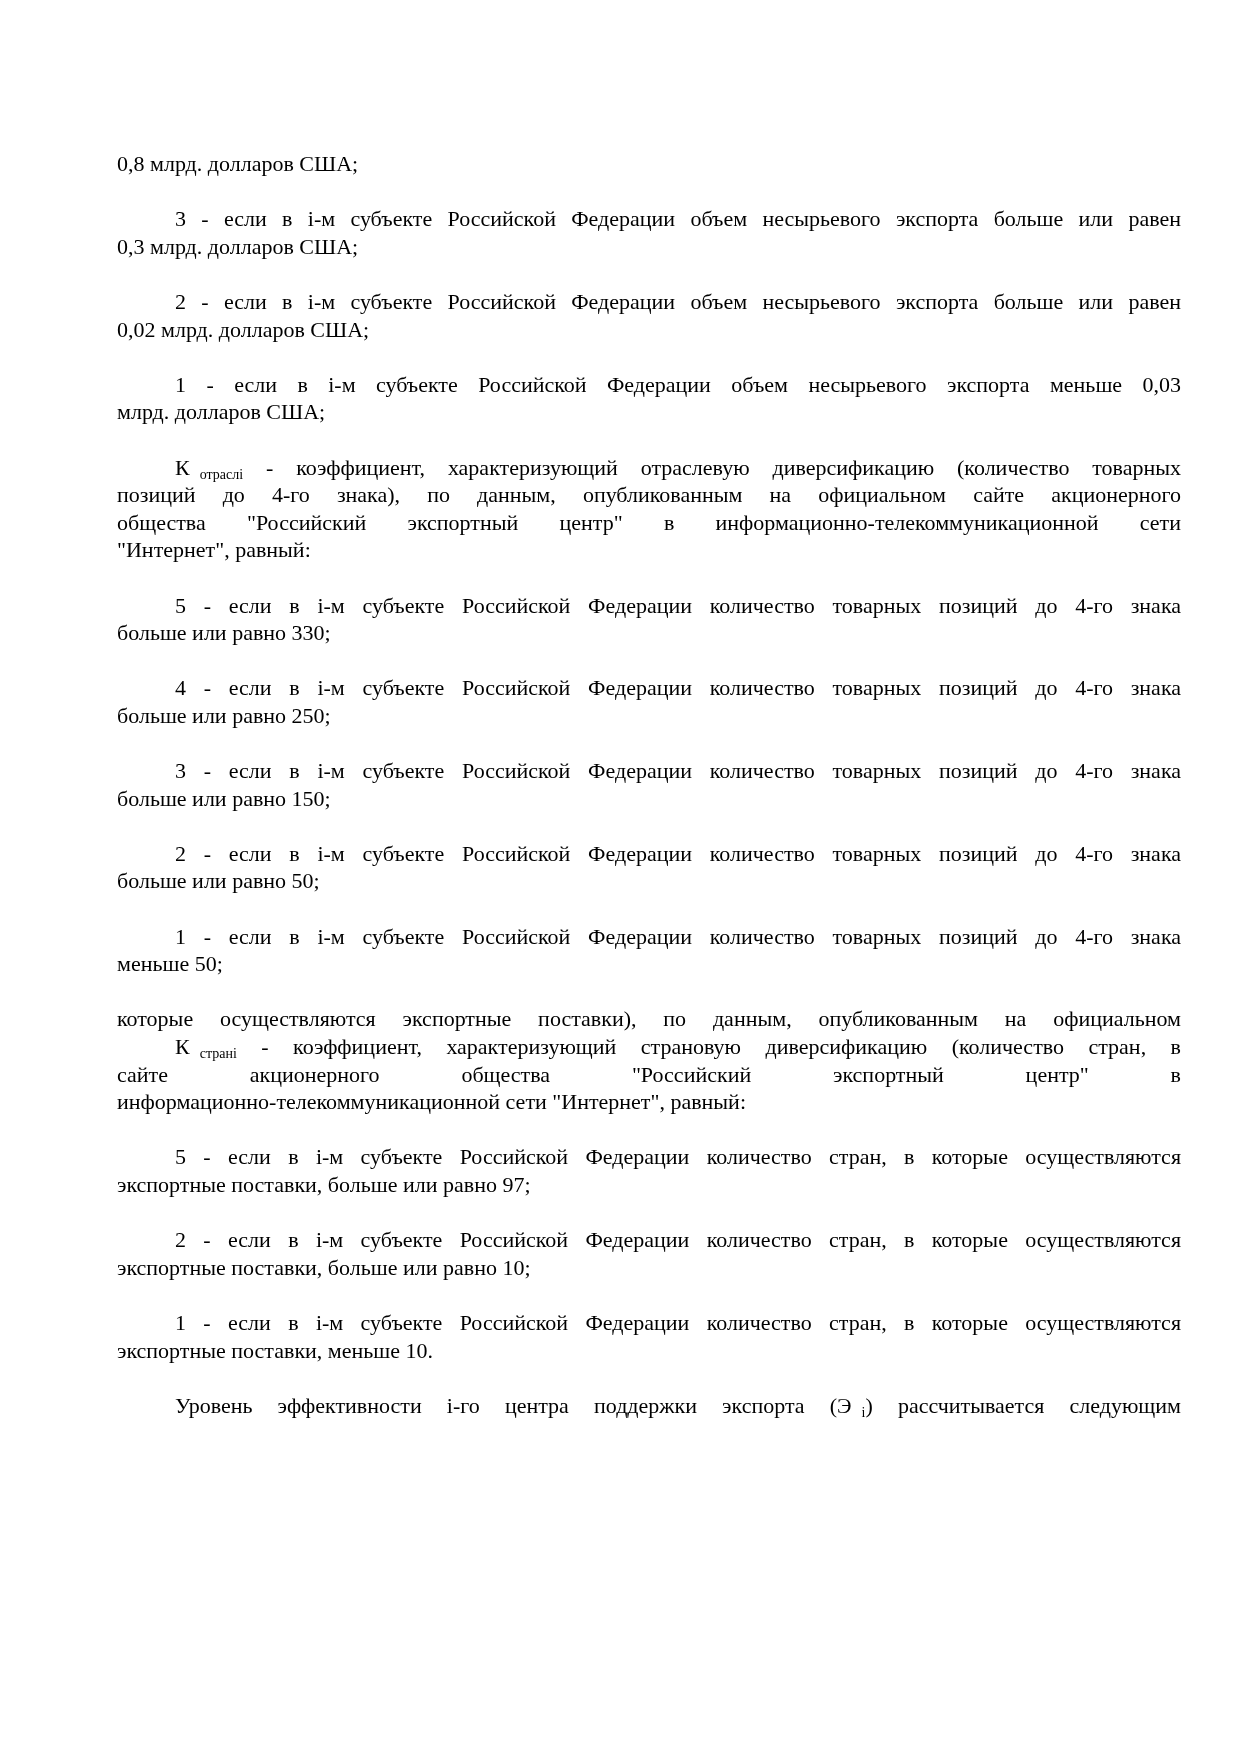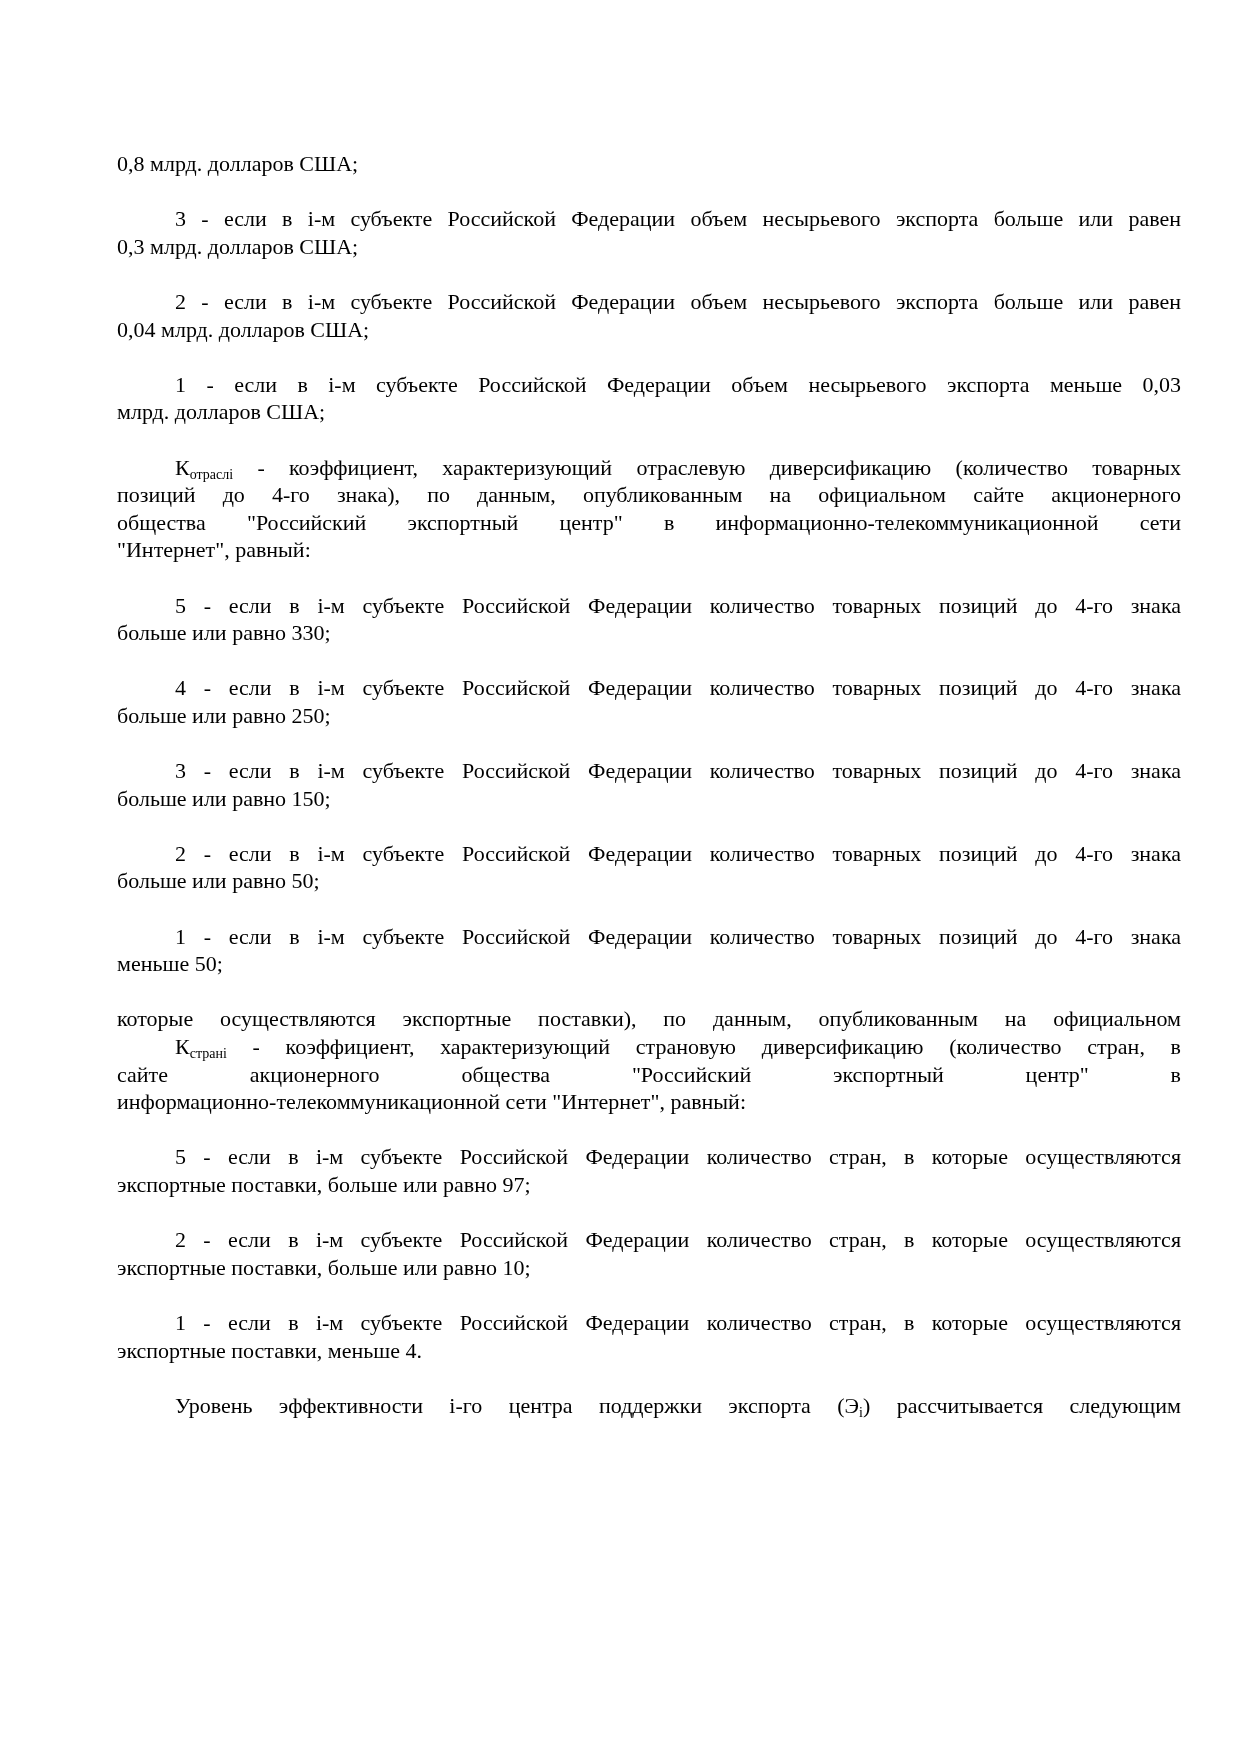--- a/index.html
+++ b/index.html
@@ -37,40 +37,41 @@
     text-align-last: left;
   }
   .ln.ind {
     padding-left: 58px;
   }
   .sub {
     font-size: 14px;
     line-height: 0;
     position: relative;
     top: 4px;
+    margin-left: 10px;
   }
 </style>
 </head>
 <body>
 
 <div class="page">
   <div class="content">
 
     <div class="para">
       <div class="ln last">0,8 млрд. долларов США;</div>
     </div>
 
     <div class="para">
       <div class="ln ind">3 - если в i-м субъекте Российской Федерации объем несырьевого экспорта больше или равен</div>
       <div class="ln last">0,3 млрд. долларов США;</div>
     </div>
 
     <div class="para">
       <div class="ln ind">2 - если в i-м субъекте Российской Федерации объем несырьевого экспорта больше или равен</div>
-      <div class="ln last">0,04 млрд. долларов США;</div>
+      <div class="ln last">0,02 млрд. долларов США;</div>
     </div>
 
     <div class="para">
       <div class="ln ind">1 - если в i-м субъекте Российской Федерации объем несырьевого экспорта меньше 0,03</div>
       <div class="ln last">млрд. долларов США;</div>
     </div>
 
     <div class="para">
       <div class="ln ind"><span>К</span><span class="sub">отраслi</span><span> - коэффициент, характеризующий отраслевую диверсификацию (количество товарных</span></div>
       <div class="ln">позиций до 4-го знака), по данным, опубликованным на официальном сайте акционерного</div>
@@ -117,21 +118,21 @@
 
 
 
     <div class="para">
       <div class="ln ind">2 - если в i-м субъекте Российской Федерации количество стран, в которые осуществляются</div>
       <div class="ln last">экспортные поставки, больше или равно 10;</div>
     </div>
 
     <div class="para">
       <div class="ln ind">1 - если в i-м субъекте Российской Федерации количество стран, в которые осуществляются</div>
-      <div class="ln last">экспортные поставки, меньше 4.</div>
+      <div class="ln last">экспортные поставки, меньше 10.</div>
     </div>
 
     <div class="para">
       <div class="ln ind"><span>Уровень эффективности i-го центра поддержки экспорта (Э</span><span class="sub">i</span><span>) рассчитывается следующим</span></div>
     </div>
 
   </div>
 </div>
 
 </body></html>

